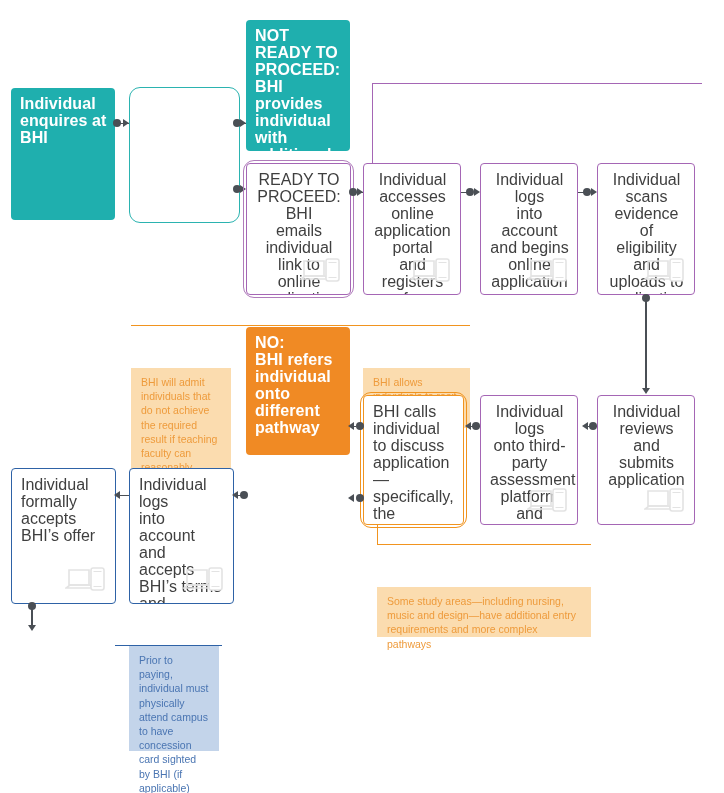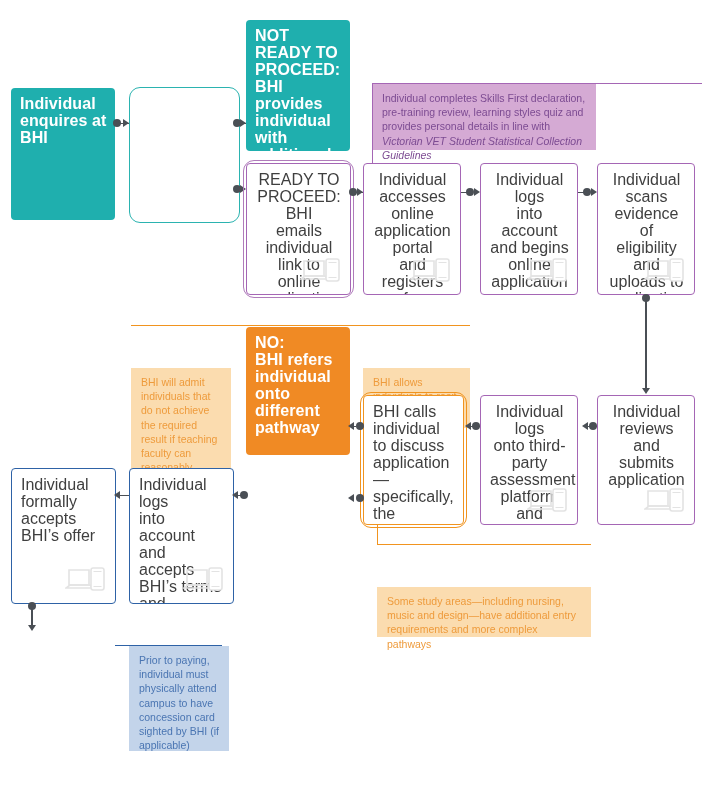--- a/index.html
+++ b/index.html
@@ -186,23 +186,20 @@
       <svg width="42" height="30" viewBox="0 0 42 30">
         <path d="M4 4 h20 v15 h-20 z" fill="none" stroke="#e3e3e3" stroke-width="1.6"></path>
         <path d="M1 22 h28 l-4 -3 h-20 z" fill="none" stroke="#e3e3e3" stroke-width="1.6"></path>
         <rect x="26" y="2" width="13" height="22" rx="2.2" fill="#ffffff" stroke="#e3e3e3" stroke-width="1.6"></rect>
         <line x1="28.5" y1="5.5" x2="36.5" y2="5.5" stroke="#e3e3e3" stroke-width="1.2"></line>
         <line x1="28.5" y1="20.5" x2="36.5" y2="20.5" stroke="#e3e3e3" stroke-width="1.2"></line>
       </svg>
     </div>
   </div>
 
-  <div class="note purple" style="left:372px;top:84px;width:224px;height:66px;">
-    <span>Individual completes Skills First declaration, pre-training review, learning styles quiz and provides personal details in line with </span><i>Victorian VET Student Statistical Collection Guidelines</i>
-  </div>
   <div class="rule purple" style="left:372px;top:83px;width:330px;"></div>
   <div class="rule purple v" style="left:372px;top:83px;height:80px;"></div>
 
   <div class="dot" style="left:642px;top:294px;"></div>
   <div class="line v" style="left:645.3px;top:300px;height:90px;"></div>
   <div class="arr d" style="left:642px;top:388px;"></div>
 
   <div class="rule orange" style="left:131px;top:325px;width:339px;"></div>
 
   <div class="note orange" style="left:131px;top:326px;width:100px;height:118px;">
@@ -324,18 +321,18 @@
     <span>Some study areas—including nursing, music and design—have additional entry requirements and more complex pathways</span>
   </div>
   <div class="rule orange" style="left:377px;top:544px;width:214px;"></div>
   <div class="rule orange v" style="left:377px;top:524px;height:21px;"></div>
 
   <div class="dot" style="left:28px;top:602px;"></div>
   <div class="line v" style="left:31.3px;top:608px;height:19px;"></div>
   <div class="arr d" style="left:28px;top:625px;"></div>
 
 
-  <div class="note blue" style="left:129px;top:646px;width:100px;height:105px;">
+  <div class="note blue" style="left:129px;top:646px;width:90px;height:105px;">
     <span>Prior to paying, individual must physically attend campus to have concession card sighted by BHI (if applicable)</span>
   </div>
   <div class="rule blue" style="left:115px;top:645px;width:107px;"></div>
 
 </div>
 
 </body></html>

